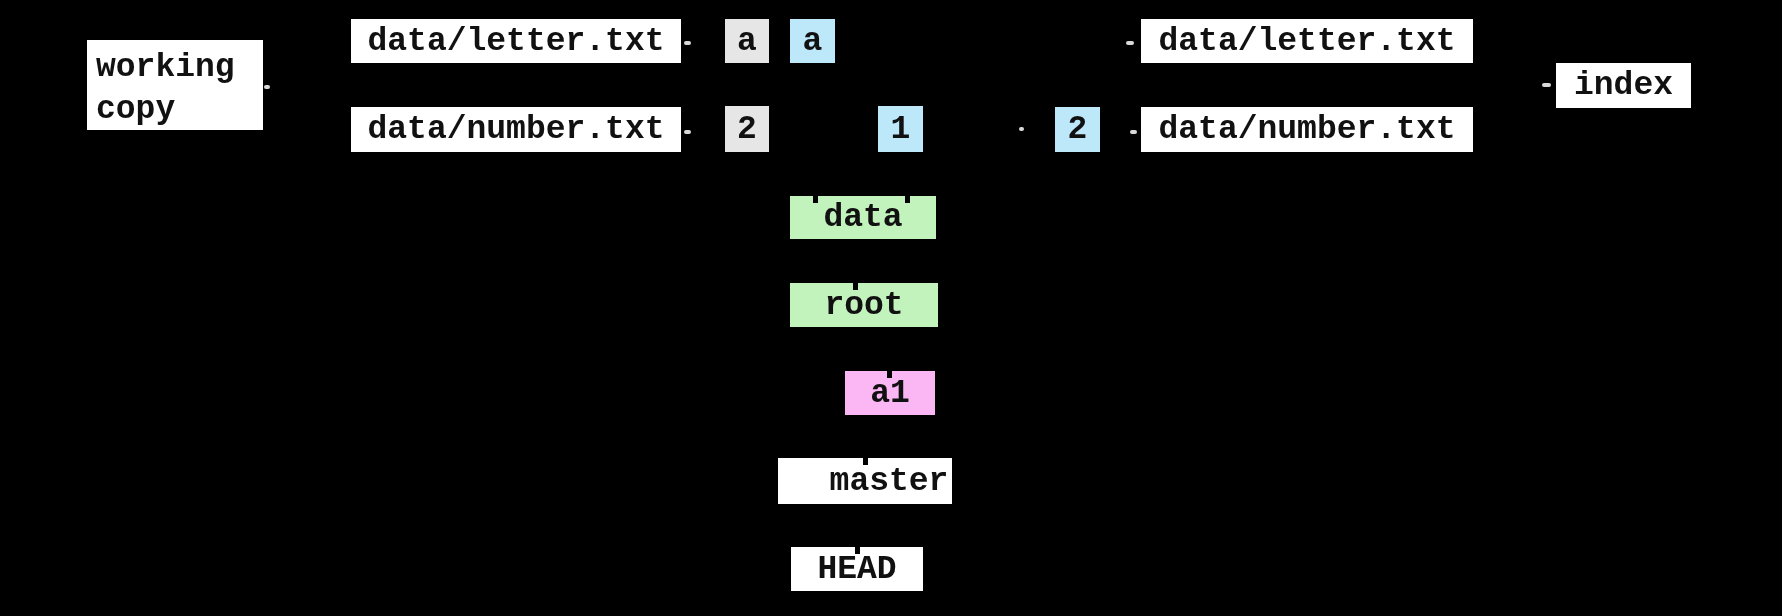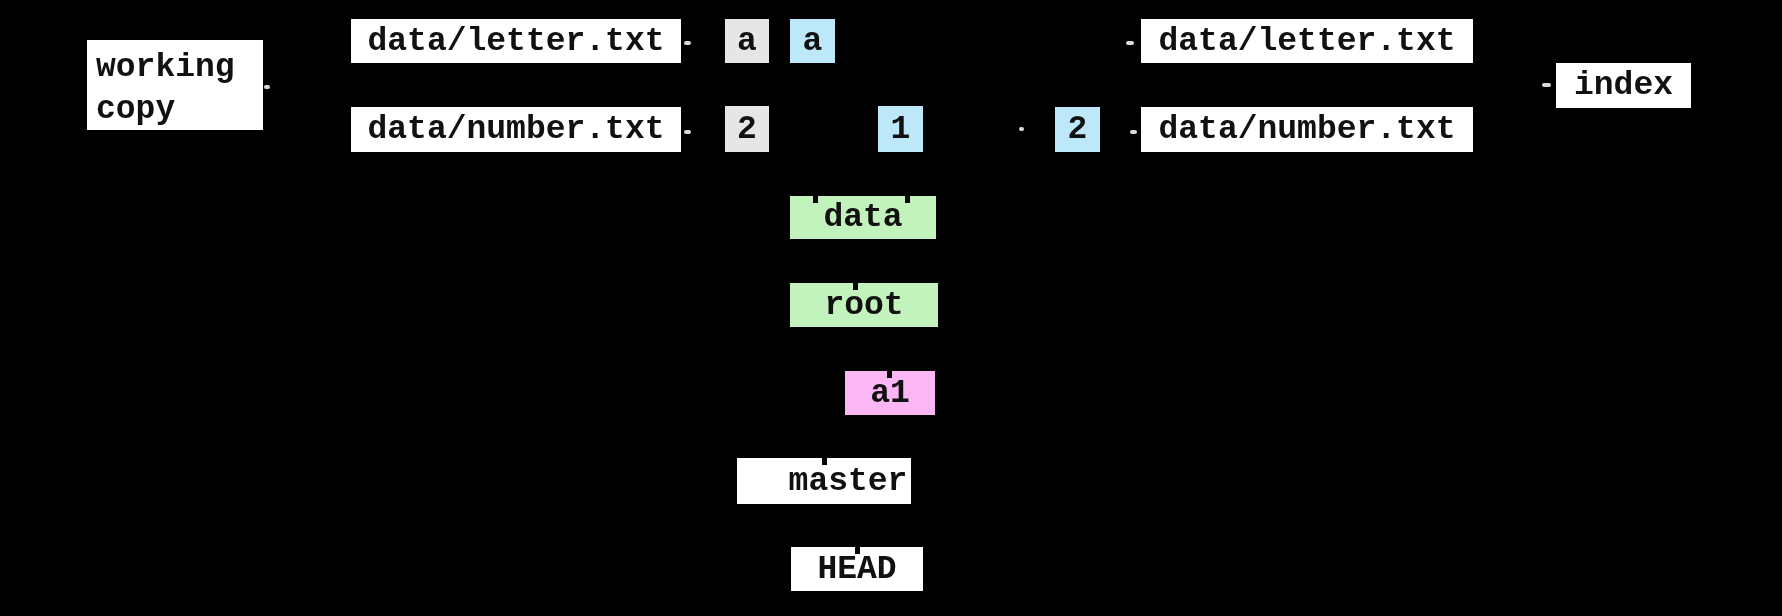--- a/index.html
+++ b/index.html
@@ -36,21 +36,21 @@
   .blob-letter      {left:790px; top:19px;  width:45px;  height:44px;}
   .wc-blob-number   {left:725px; top:106px; width:44px;  height:46px;}
   .blob-number-1    {left:878px; top:106px; width:45px;  height:46px;}
   .blob-number-2    {left:1055px;top:107px; width:45px;  height:45px;}
   .file-right-letter{left:1141px;top:19px;  width:332px; height:44px;}
   .file-right-number{left:1141px;top:107px; width:332px; height:45px;}
   .index-box        {left:1556px;top:63px;  width:135px; height:45px;}
   .tree-data        {left:790px; top:196px; width:146px; height:43px;}
   .tree-root        {left:790px; top:283px; width:148px; height:44px;}
   .commit-a1        {left:813px; top:371px; width:90px;  height:44px;margin-left:32px;}
-  .ref-master       {left:737px; top:458px; width:174px; height:46px;padding-left:48px;}
+  .ref-master       {left:778px; top:458px; width:174px; height:46px;padding-left:48px;}
   .ref-head         {left:791px; top:547px; width:132px; height:44px;}
   .notch{position:absolute; top:0; width:5px; height:7px; background:var(--notch);}
   .remnant{position:absolute; background:var(--remnant); border-radius:2px;}
 </style>
 </head>
 <body>
 
 <div id="canvas">
 
   <div class="box white wc">

